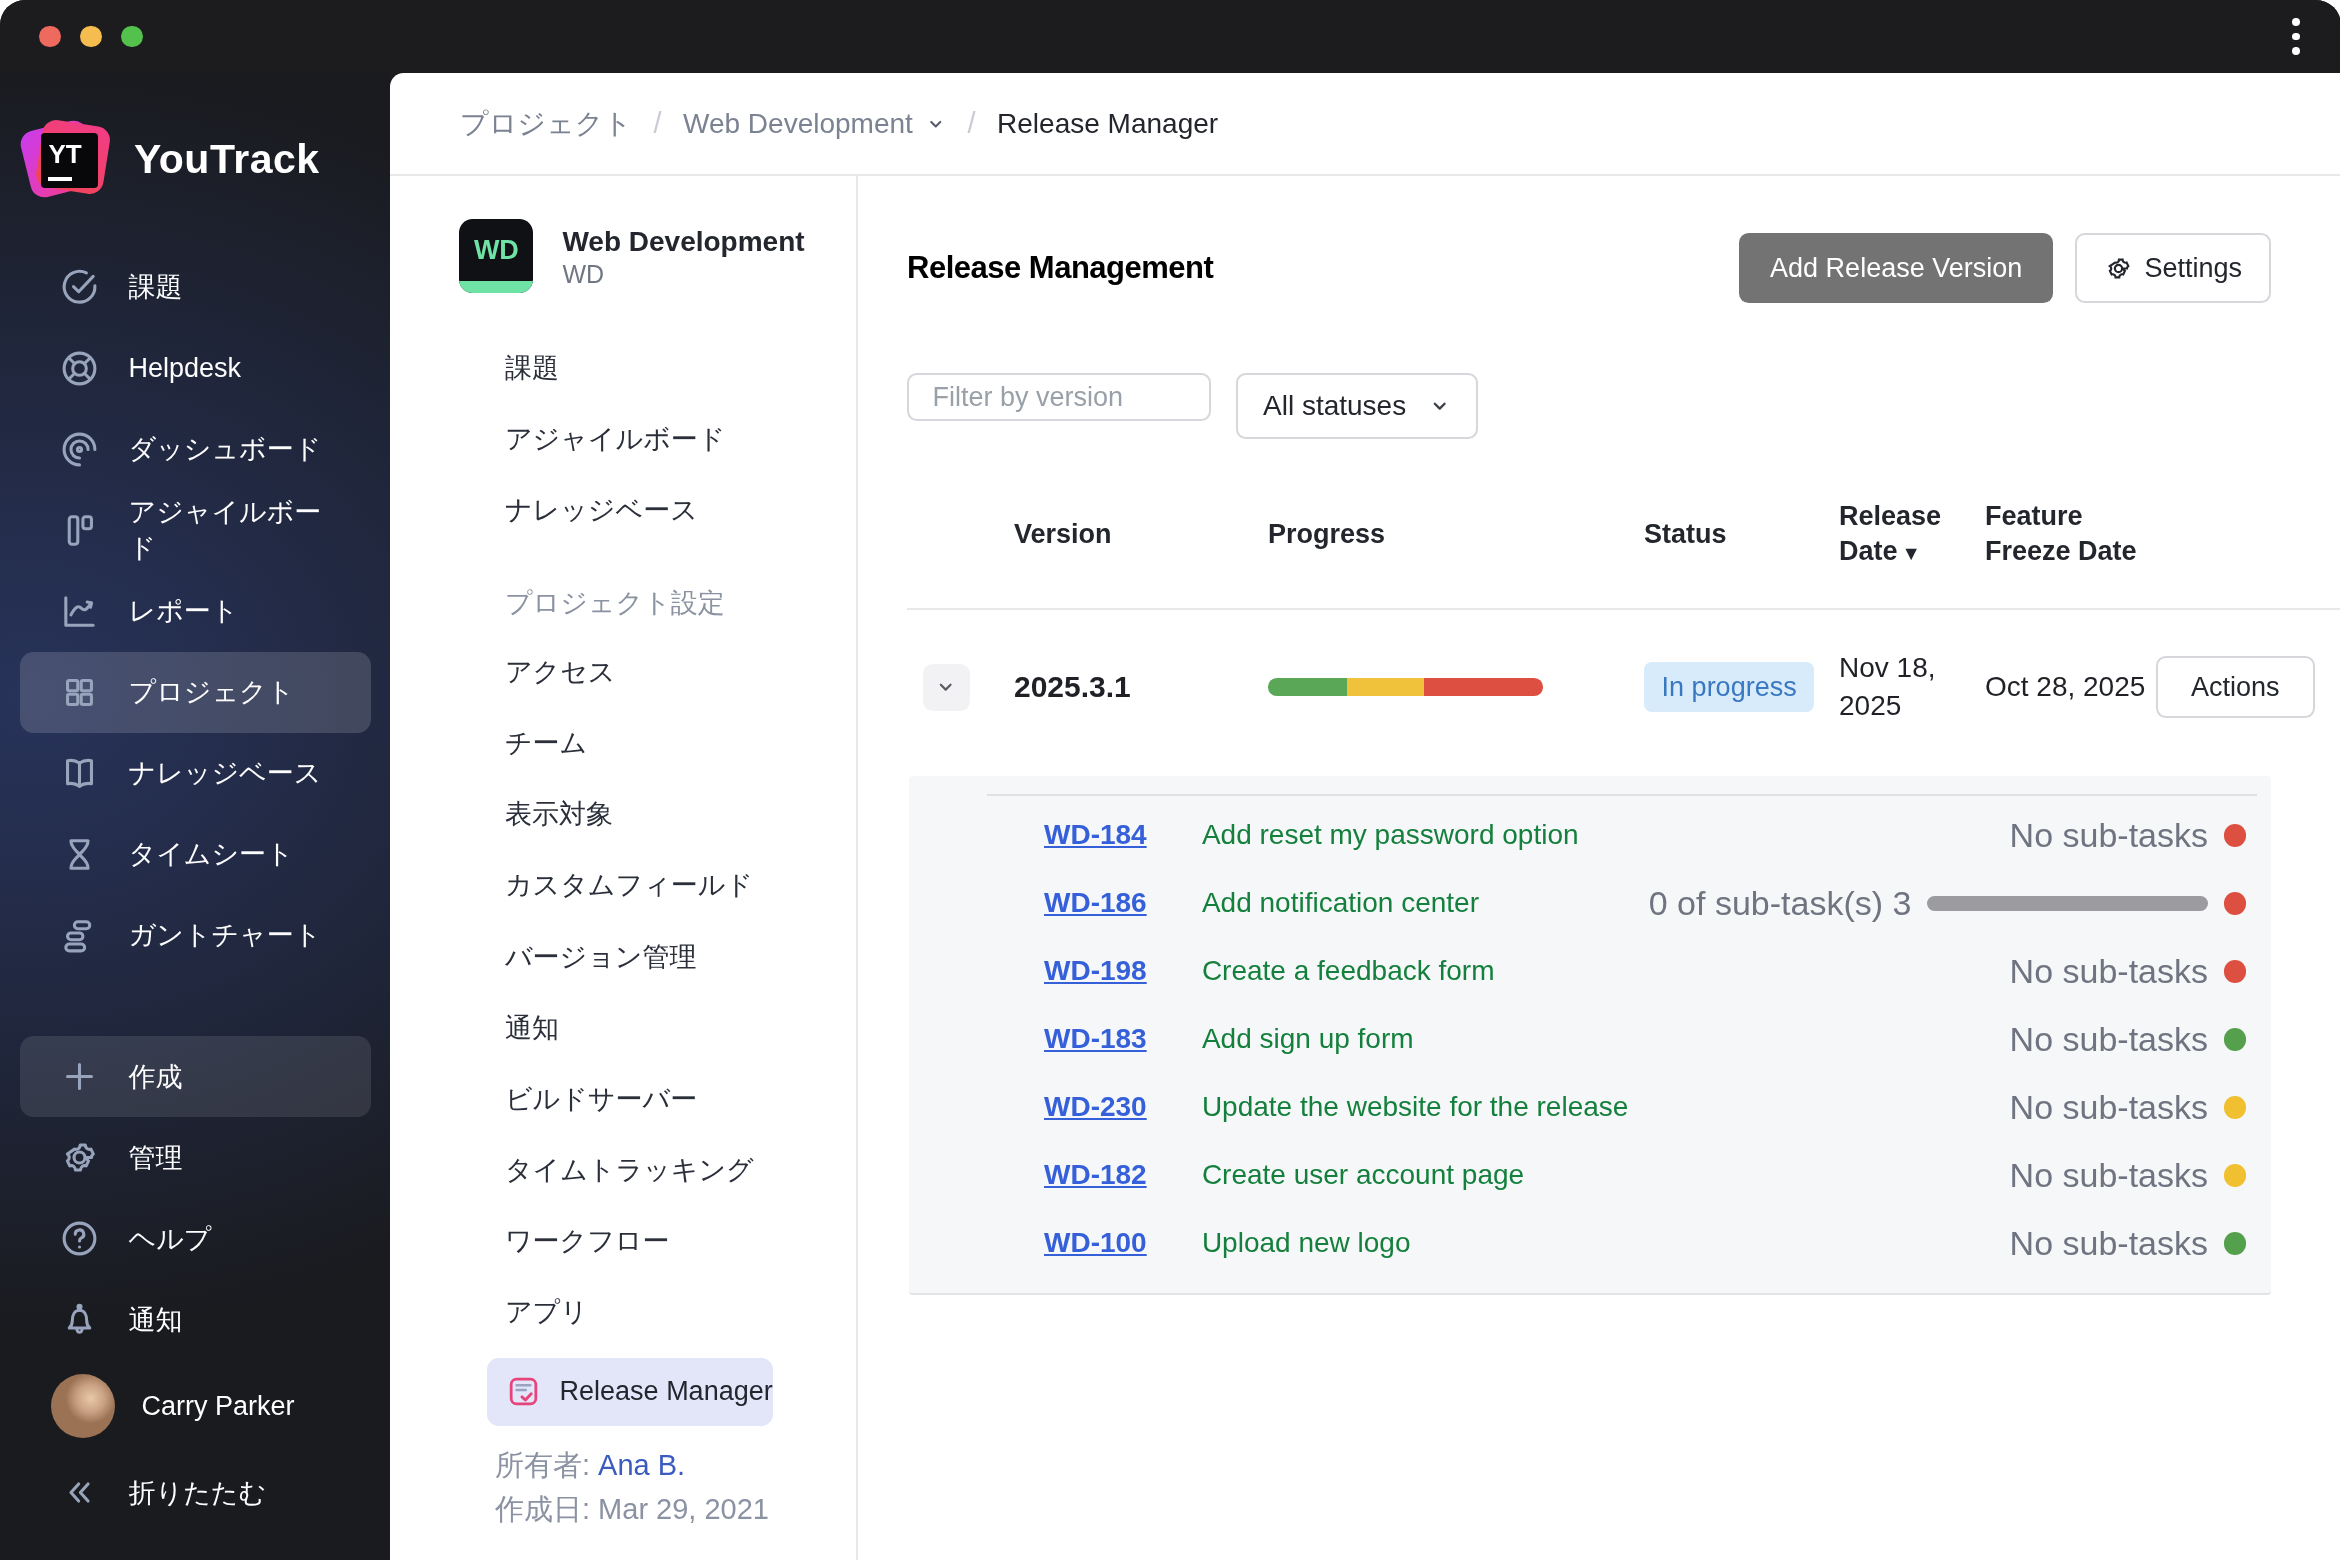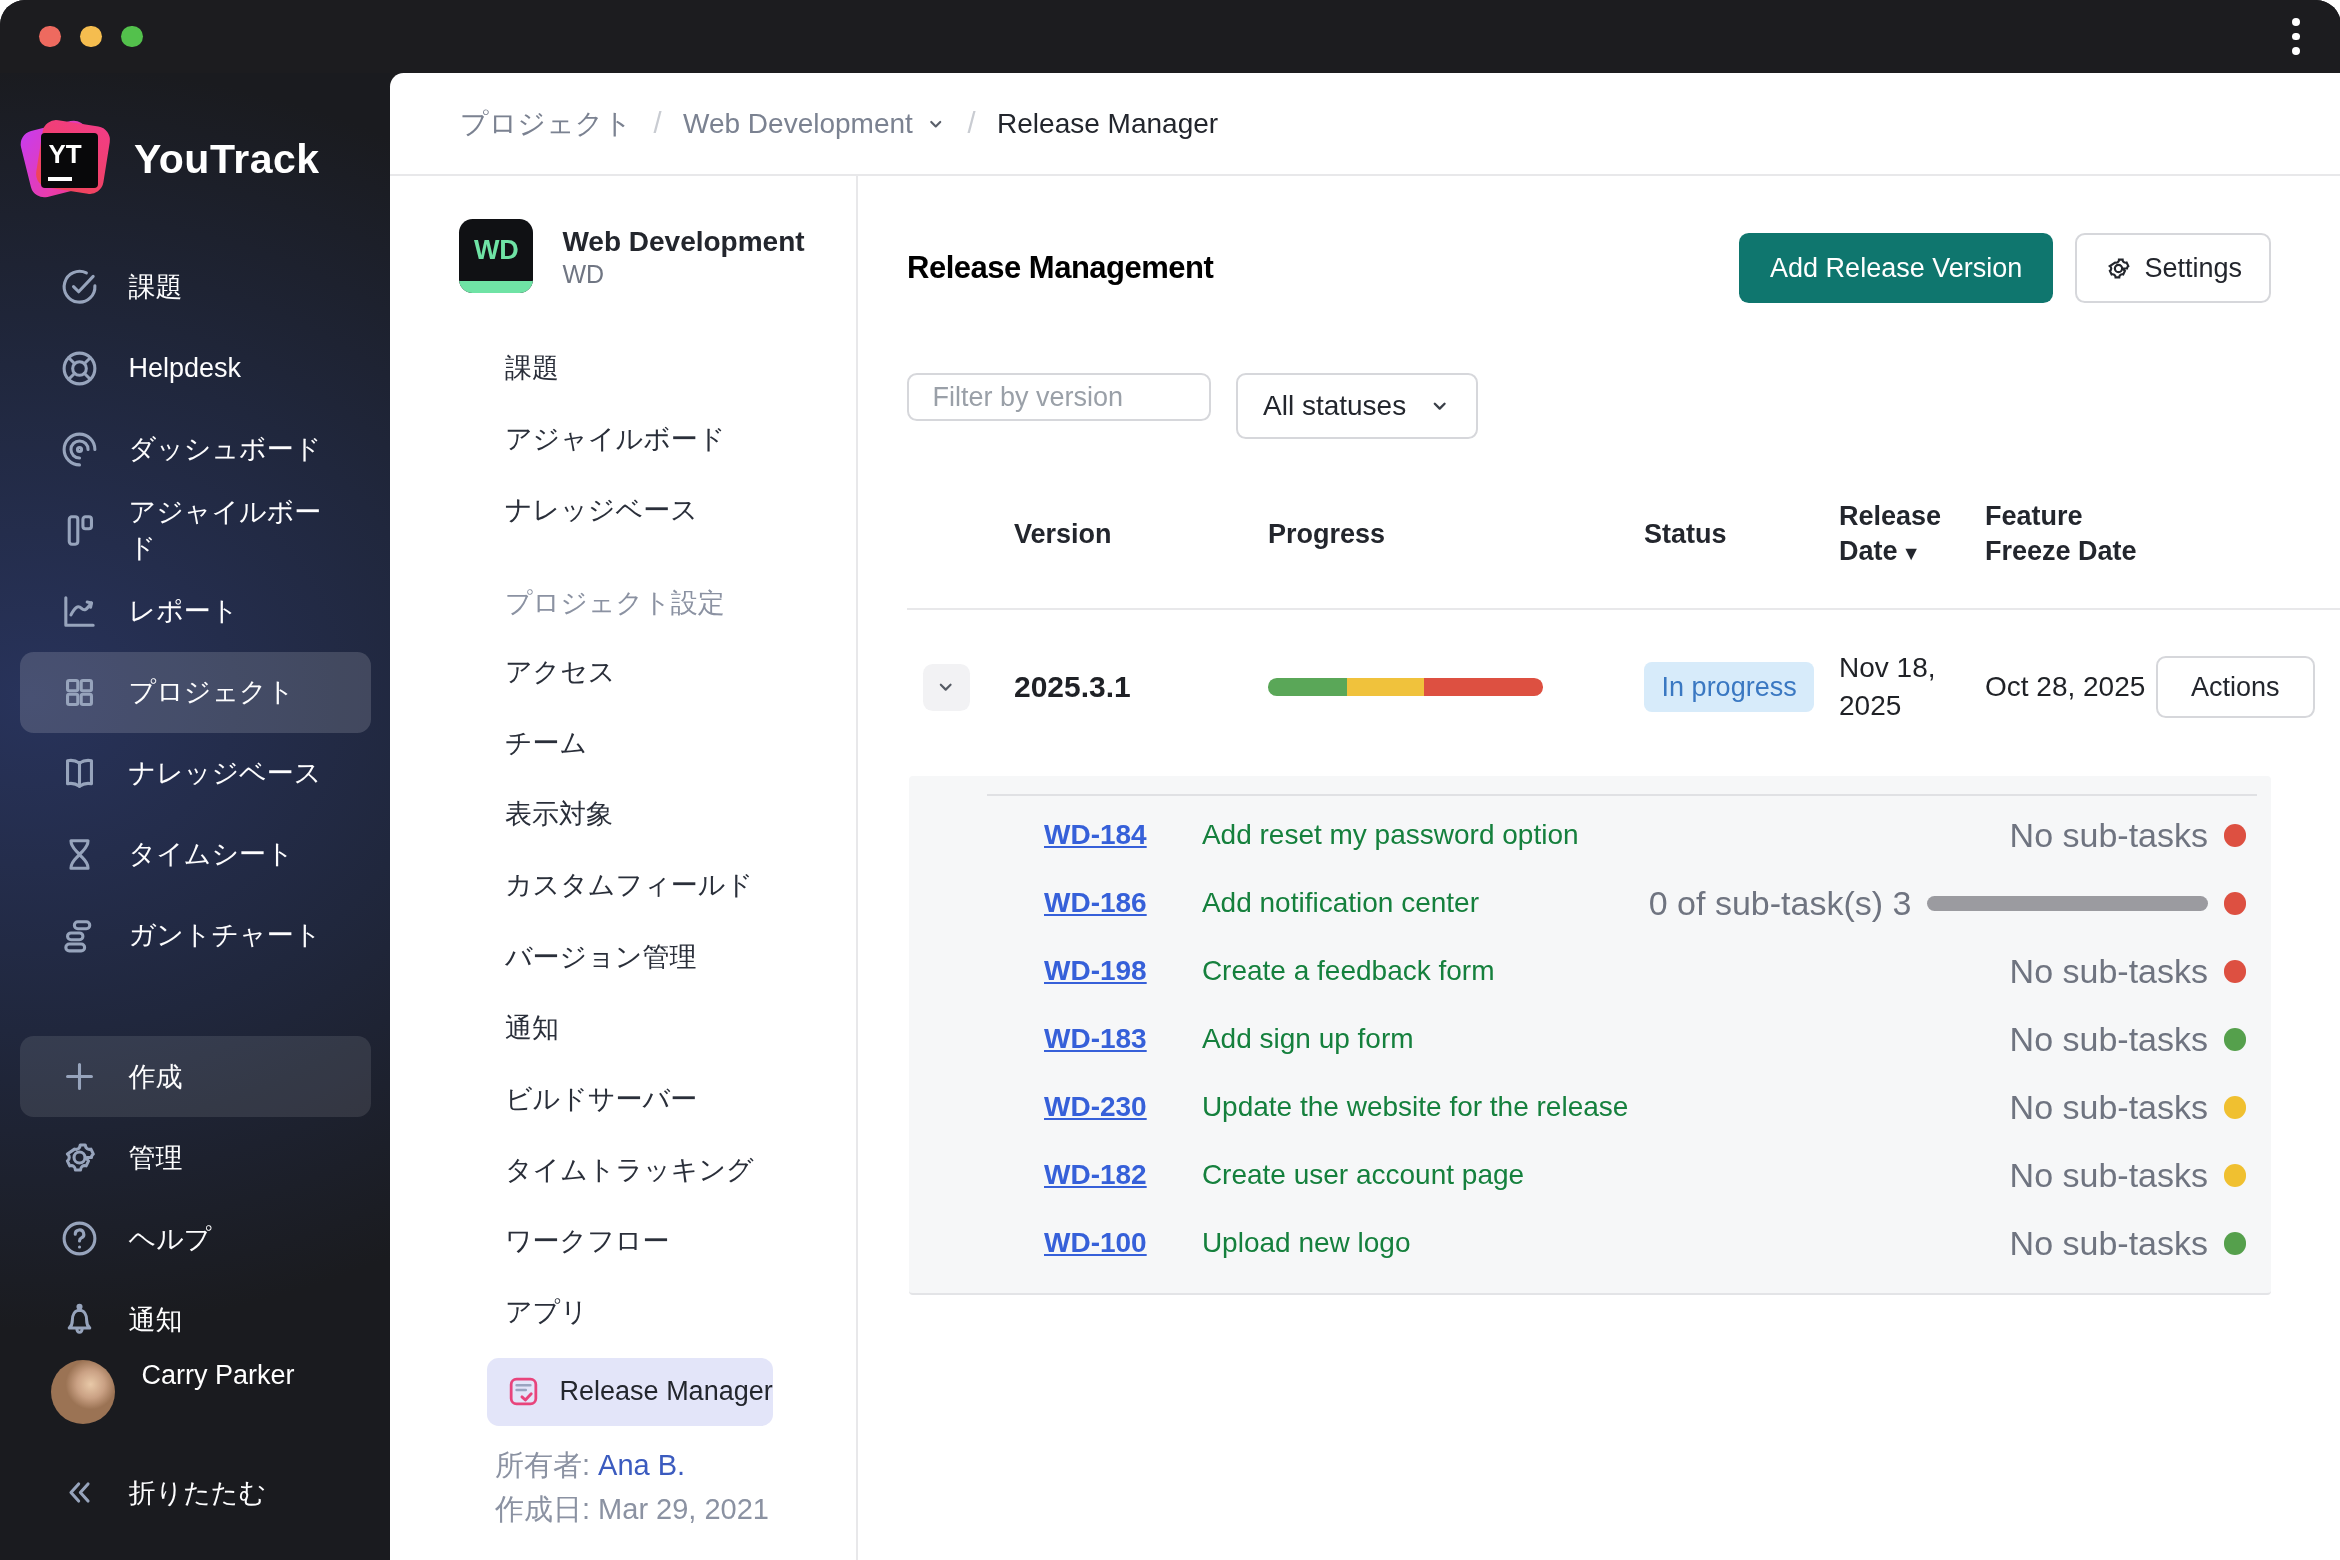--- a/index.html
+++ b/index.html
@@ -28,21 +28,21 @@
   .yt-badge { position:absolute; left:15.6px; top:15.6px; width:57px; height:55px; background:#08080a; border-radius:3.9px; color:#fff; font-weight:bold; font-size:26px; display:flex; flex-direction:column; align-items:flex-start; justify-content:center; padding-left:7.8px; line-height:1; }
   .yt-badge .underscore { display:block; width:23.4px; height:3.9px; background:#fff; margin-top:9.8px; }
   .logo-text { font-size:41px; font-weight:700; color:#fff; letter-spacing:0.5px; }
 
   .nav { display:flex; flex-direction:column; }
   .nav-item { display:flex; align-items:center; gap:29px; height:81px; padding:0 23.4px 0 39px; margin:0 19.5px; border-radius:13.7px; font-size:27px; color:#fdfdfe; cursor:pointer; }
   .nav-item.selected { background:rgba(255,255,255,.15); }
   .nav-item svg { width:41px; height:41px; flex:0 0 41px; stroke:#97a4bc; fill:none; stroke-width:1.8; stroke-linecap:round; stroke-linejoin:round; }
   .sidebar .spacer { margin-top:auto; }
   .nav-item.create { background:rgba(255,255,255,.10); }
-  .user-row { display:flex; align-items:flex-start; gap:27px; height:92px; padding:0 23.4px 0 31px; margin:0 19.5px; font-size:27px; cursor:pointer; }
+  .user-row { display:flex; align-items:center; gap:27px; height:92px; padding:0 23.4px 0 31px; margin:0 19.5px; font-size:27px; cursor:pointer; }
   .avatar { width:64px; height:64px; border-radius:50%; flex:0 0 64px;
     background: radial-gradient(25px 25px at 62% 38%, #e8c9a8 0%, #caa184 55%, #9b7354 100%),
                 radial-gradient(39px 45px at 40% 70%, #8a6a4a 0%, #6c4f35 100%); }
 
   
   .content-wrap { flex:1; display:flex; flex-direction:column; background:#fff; border-top-left-radius:13.7px; min-width:0; }
   .breadcrumb-bar { height:103px; flex:0 0 103px; border-bottom:2px solid #e8e8ea; display:flex; align-items:center; padding-left:70px; gap:21.5px; font-size:28px; }
   .crumb-muted { color:#7b8291; }
   .crumb-sep { color:#c9ccd2; font-size:29px; }
   .crumb-strong { color:#23262d; }
@@ -66,21 +66,21 @@
   .app-icon { width:37px; height:37px; flex:0 0 37px; }
   .owner-block { margin-top:auto; font-size:29px; color:#8b92a2; line-height:1.5; }
   .owner-link { color:#3b5bbf; cursor:pointer; }
 
   
   .main { flex:1; display:flex; flex-direction:column; padding:57px 0 0 49px; min-width:0; }
   .main-header { display:flex; align-items:center; padding-right:70px; }
   .page-title { font-size:31px; font-weight:800; color:#000000; letter-spacing:-0.5px; }
   .header-btns { margin-left:auto; display:flex; gap:21.5px; }
   .btn { font-size:27px; border-radius:9.8px; display:flex; align-items:center; gap:11.7px; cursor:pointer; }
-  .btn-primary { background:#0f766e; color:#fff; padding:17.6px 31px; border:none; }
+  .btn-primary { background:#737373; color:#fff; padding:17.6px 31px; border:none; }
   .btn-ghost { background:#fff; color:#23262d; padding:17.6px 27px; border:2px solid #d6d7db; }
   .btn-ghost svg { width:29px; height:29px; stroke:#23262d; fill:none; stroke-width:1.8; }
   .btn-actions { background:#fff; color:#23262d; padding:13.7px 33px; border:2px solid #d6d7db; border-radius:9.8px; font-size:27px; cursor:pointer; }
 
   .filter-row { display:flex; gap:25px; margin-top:70px; }
   .filter-input { width:304px; height:48px; border:2px solid #d6d7db; border-radius:9.8px; font-size:27px; padding:0 23.4px; color:#23262d; font-family:inherit; }
   .filter-input::placeholder { color:#9aa0a8; }
   .status-select { height:66px; border:2px solid #d6d7db; border-radius:9.8px; display:flex; align-items:center; gap:21.5px; padding:0 25px; font-size:28px; color:#23262d; cursor:pointer; background:#fff; }
   .status-select svg { width:23.4px; height:23.4px; stroke:#3a3f48; fill:none; stroke-width:2.4; stroke-linecap:round; stroke-linejoin:round; }
 

